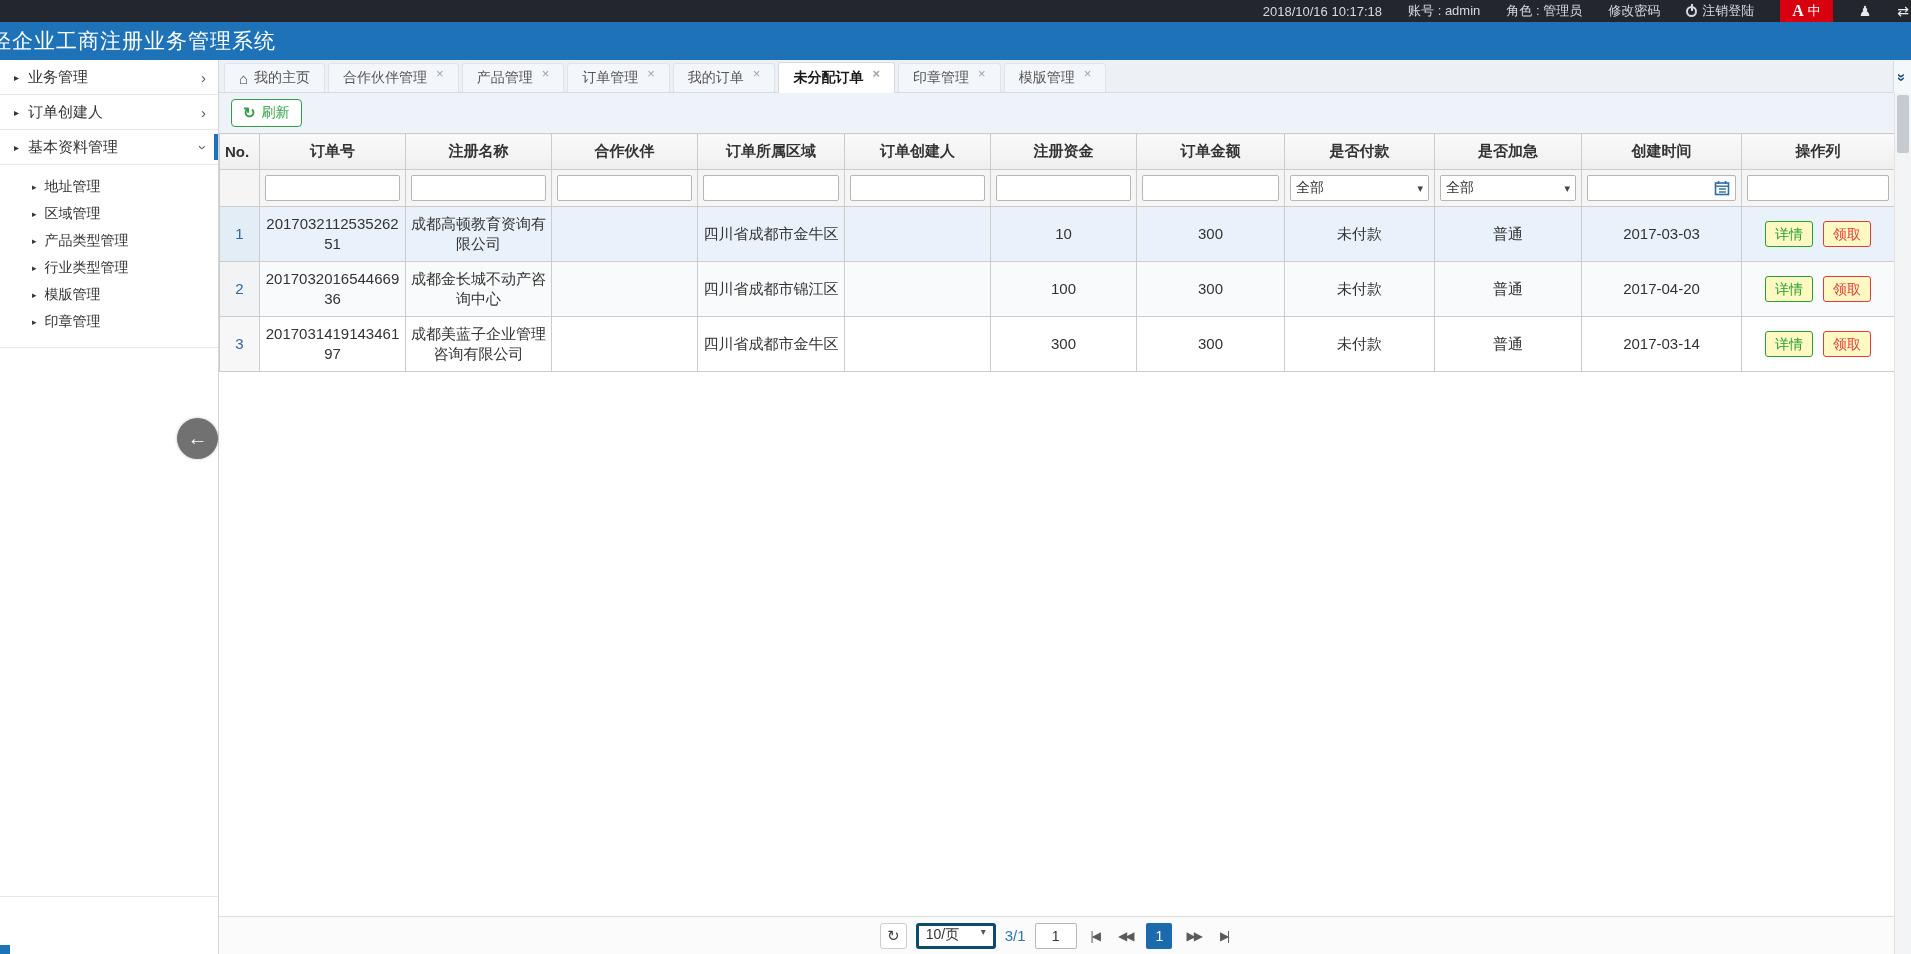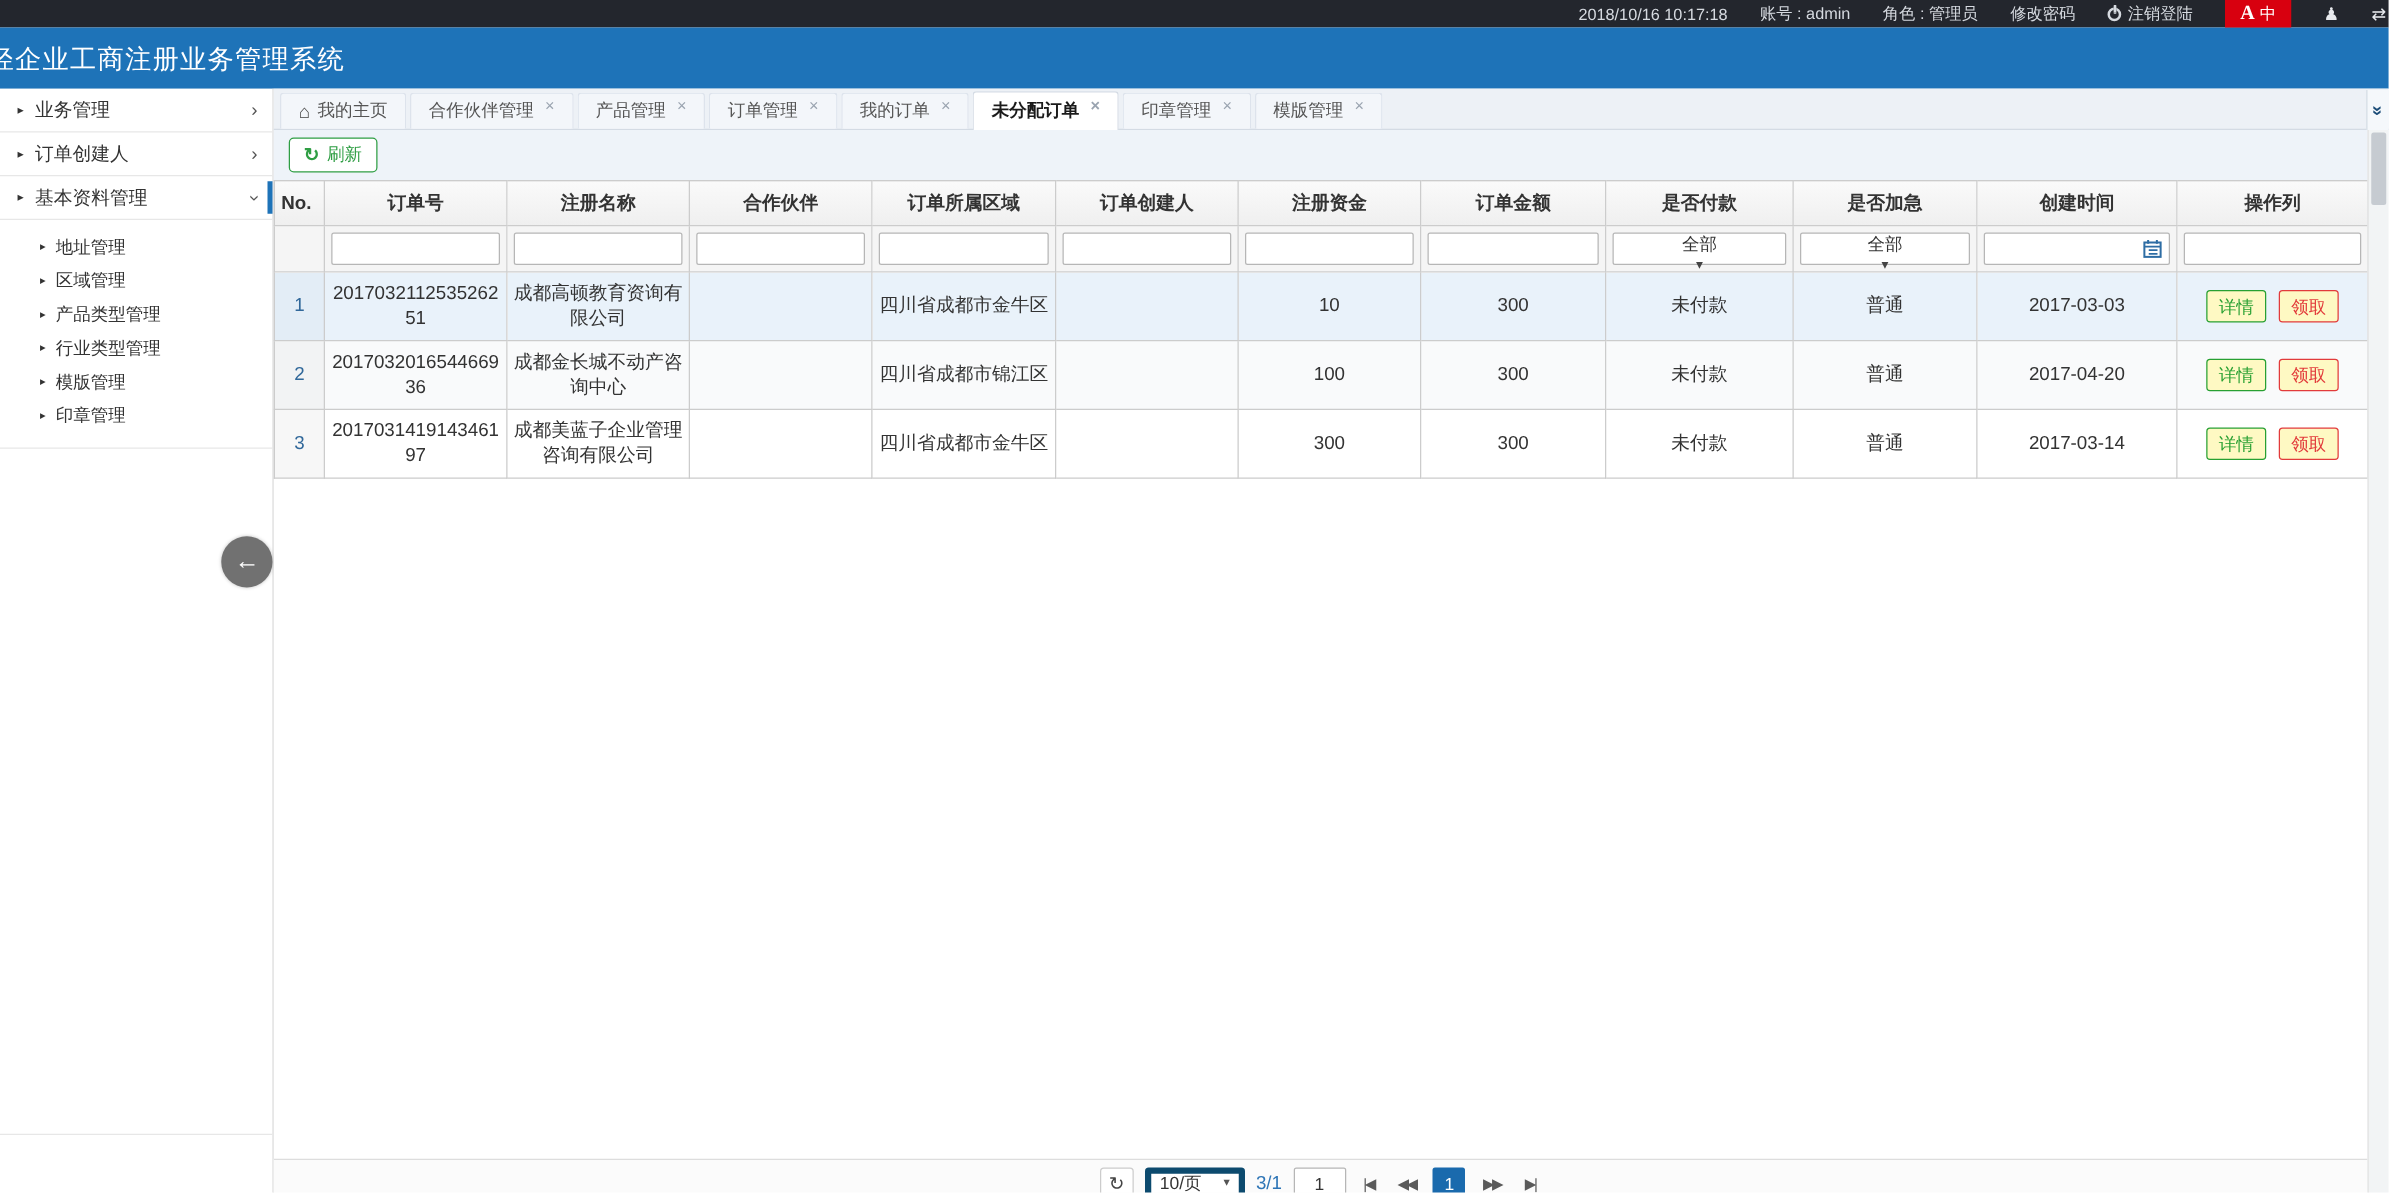--- a/index.html
+++ b/index.html
@@ -12,21 +12,21 @@
   .topbar .item { display:flex; align-items:center; gap:5px; white-space:nowrap; }
   .power-icon { width:11px; height:11px; border:2px solid #d6dae0; border-radius:50%; position:relative; display:inline-block; }
   .power-icon::after { content:""; position:absolute; left:3px; top:-4px; width:2px; height:6px; background:#23262d; box-shadow:inset 0 0 0 2px #d6dae0; }
   .power-icon::before { content:""; position:absolute; left:2.5px; top:-3px; width:2px; height:6px; background:#d6dae0; }
   .lang-box { background:#d8000f; color:#fff; height:22px; padding:0 12px; display:flex; align-items:center; gap:4px; }
   .lang-box .a { font-family:"Liberation Serif","DejaVu Serif",serif; font-size:16px; font-weight:bold; }
   .lang-box .zh { font-size:13px; }
   .tb-icon { font-size:14px; color:#e8eaee; }
 
   
-  .header { height:49px; background:#1e73b8; color:#fff; display:flex; align-items:center; overflow:hidden; }
+  .header { height:38px; background:#1e73b8; color:#fff; display:flex; align-items:center; overflow:hidden; }
   .header .title { font-size:21px; margin-left:-10px; letter-spacing:1px; white-space:nowrap; }
 
   
   .main { display:flex; height:894px; }
 
   
   .sidebar { width:219px; background:#fff; border-right:1px solid #d5d5d5; position:relative; flex:none; }
   .nav-item { height:35px; display:flex; align-items:center; padding:0 12px 0 14px;
     border-bottom:1px solid #e7e7e7; font-size:15px; color:#333; cursor:pointer; position:relative; }
   .nav-item .bullet { font-size:10px; color:#333; margin-right:9px; }
@@ -72,41 +72,41 @@
   .refresh-btn .ric { font-weight:bold; font-size:15px; }
 
   
   table.grid { border-collapse:collapse; table-layout:fixed; width:1675px; flex:none;padding-left:24px; }
   table.grid th, table.grid td { border:1px solid #ccc; font-size:15px; color:#333; text-align:center; overflow:hidden; }
   table.grid thead th { height:36px; background:linear-gradient(#fafafa,#efefef); font-weight:bold; }
   table.grid thead th.no-col { text-align:left; padding-left:5px; }
   tr.filter td { height:37px; background:#f5f5f5; padding:0 5px; }
   .f-input { width:100%; height:26px; border:1px solid #b6b6b6; border-radius:2px; background:#fff;
     display:flex; align-items:center; padding:0 5px; font-size:14px; color:#333; }
-  .f-select { justify-content:space-between; cursor:pointer;flex-direction:column; }
+  .f-select { justify-content:space-between; cursor:pointer; }
   .f-select .caret { color:#444; font-size:11px; }
   .f-date { justify-content:flex-end; cursor:text; }
   tr.row td { height:55px; line-height:1.35; }
   tr.row .num { color:#31689a; background:#f4f4f4; }
   tr.r1 td { background:#e9f2fa; } tr.r1 td.num { background:#e3edf6; }
   tr.r2 td { background:#f9fafb; } tr.r2 td.num { background:#f2f3f4; }
   tr.r3 td { background:#fff; }    tr.r3 td.num { background:#f7f7f7; }
   td.wrap { word-break:break-all; padding:0 4px; }
   .unpaid { color:#e02b2b; }
   .btn { display:inline-block; background:#fef9c3; border-radius:3px; padding:3px 9px; font-size:14px; cursor:pointer; }
   .btn-detail { border:1px solid #28a032; color:#28a032; margin-right:6px; }
   .btn-claim  { border:1px solid #e23b3b; color:#e23b3b; }
 
   
   .pagebar { position:absolute; left:0; right:17px; bottom:0; height:38px; background:#fbfbfb;
     border-top:1px solid #ddd; display:flex; align-items:center; justify-content:center; gap:9px; }
   .pg-btn { width:27px; height:26px; border:1px solid #ccc; border-radius:3px; background:#fff;
     display:flex; align-items:center; justify-content:center; color:#444; font-size:15px; cursor:pointer; }
-  .pg-select { width:80px; height:26px; border:5px solid #0c4a6e; border-radius:3px; background:#fff;
-    display:flex; align-items:center; justify-content:space-between; padding:0 7px; font-size:14px; color:#333; cursor:pointer; }
+  .pg-select { width:80px; height:26px; border:3px solid #0c4a6e; border-radius:3px; background:#fff;
+    display:flex; justify-content:space-between; padding:0 7px; font-size:14px; color:#333; cursor:pointer; }
   .pg-select .caret { font-size:10px; color:#555; }
   .pg-ratio { color:#2e75b6; font-size:15px; }
   .pg-input { width:42px; height:26px; border:1px solid #b6b6b6; border-radius:2px; text-align:center;
     font-size:14px; color:#333; font-family:inherit; }
   .pg-nav { border:none; background:none; color:#5a5a5a; font-size:12px; letter-spacing:-2px;
     padding:0 5px; cursor:pointer; }
   .pg-page { width:26px; height:26px; background:#1a6aad; color:#fff; display:flex; align-items:center;
     justify-content:center; font-size:14px; border-radius:2px; cursor:pointer; }
   .cal-svg { flex:none; }
 </style>

